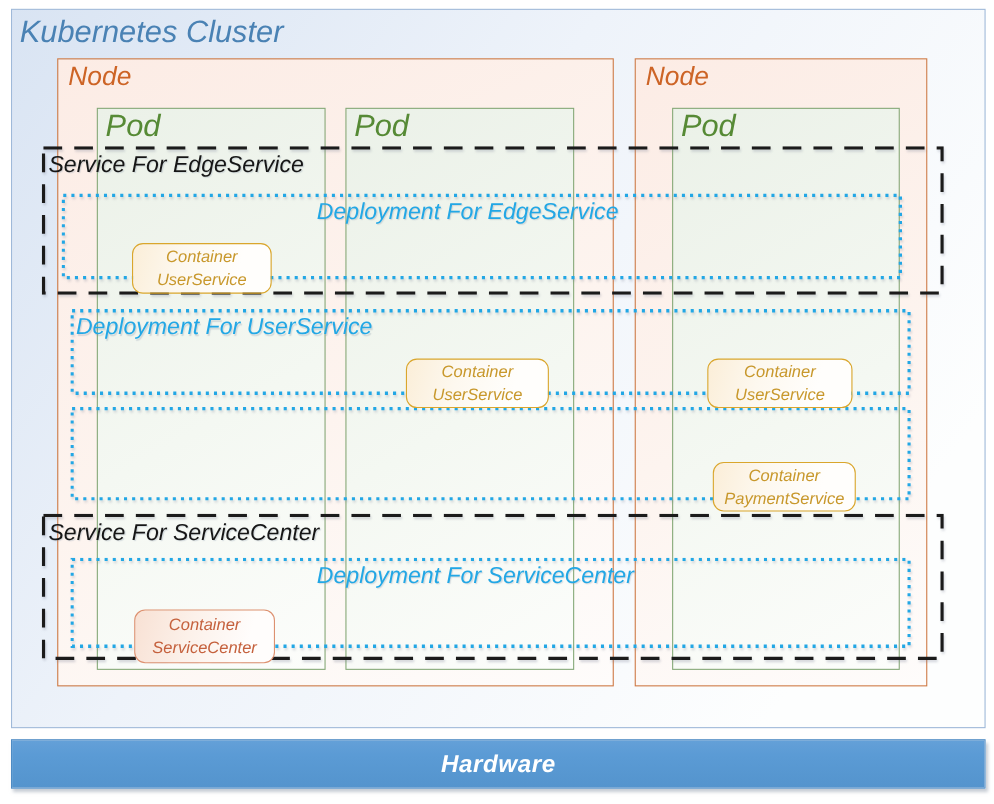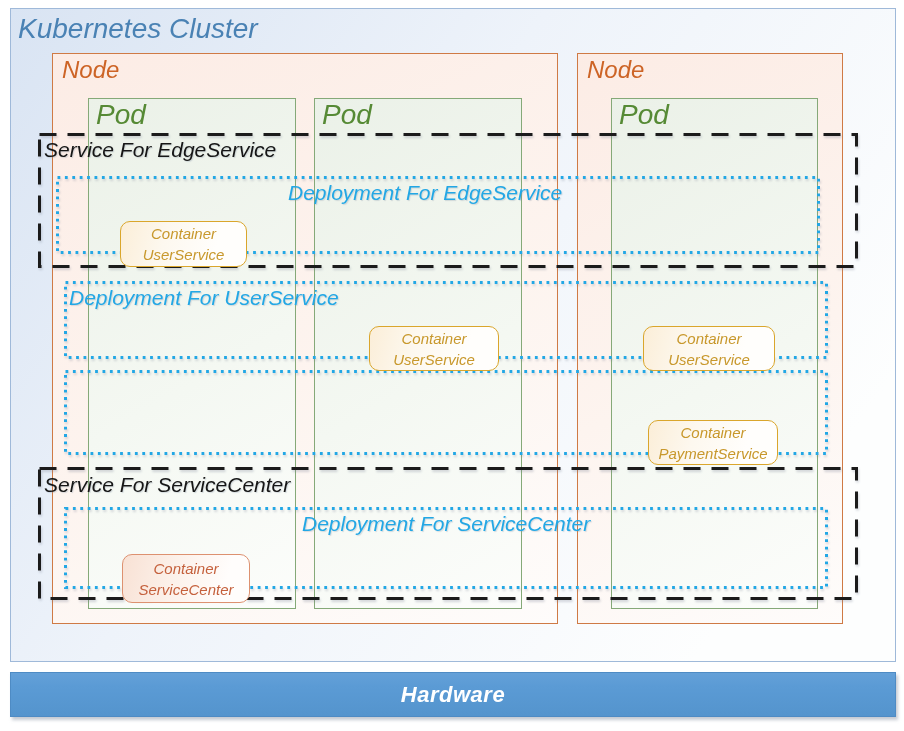--- a/index.html
+++ b/index.html
@@ -94,21 +94,21 @@
   .deployment-label {
     position: absolute;
     font-size: 21px;
     color: var(--deployment-accent, #22a7e5);
     white-space: nowrap;
     text-shadow: 1px 1px 1px rgba(130,145,165,0.3);
   }
   .label-edge    { left: 232px; top: 5px; }
   .label-user    { left: 5px;   top: 5px; }
   .label-payment { left: 5px;   top: 8px; }
-  .label-center  { left: 224px; top: 5px; margin-left: 14px; }
+  .label-center  { left: 224px; top: 5px; }
   
   .container-box {
     position: absolute;
     border: 1.5px solid var(--container-gold-border, #daa62c);
     border-radius: 10px;
     background: linear-gradient(105deg, #fbeed8 0%, #fdf8ef 35%, #fffefc 75%);
     color: var(--container-gold-text, #c8982c);
     font-size: 15px;
     line-height: 21px;
     text-align: center;

